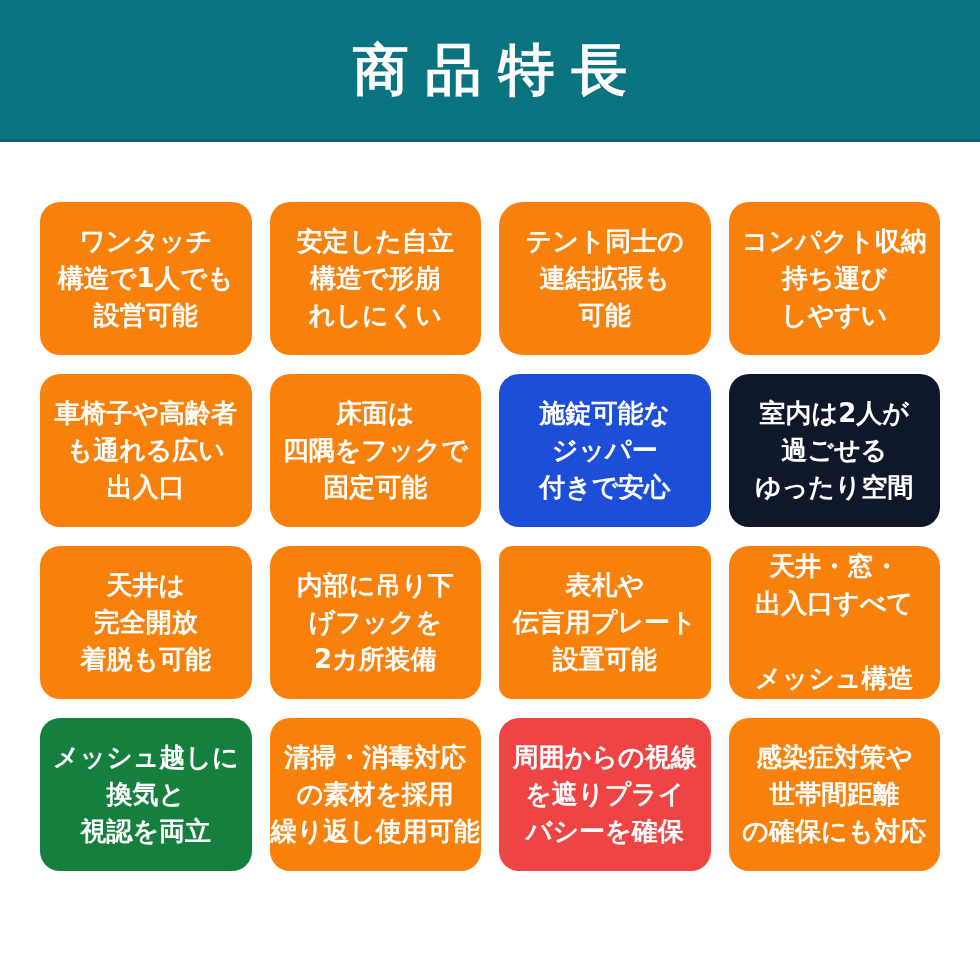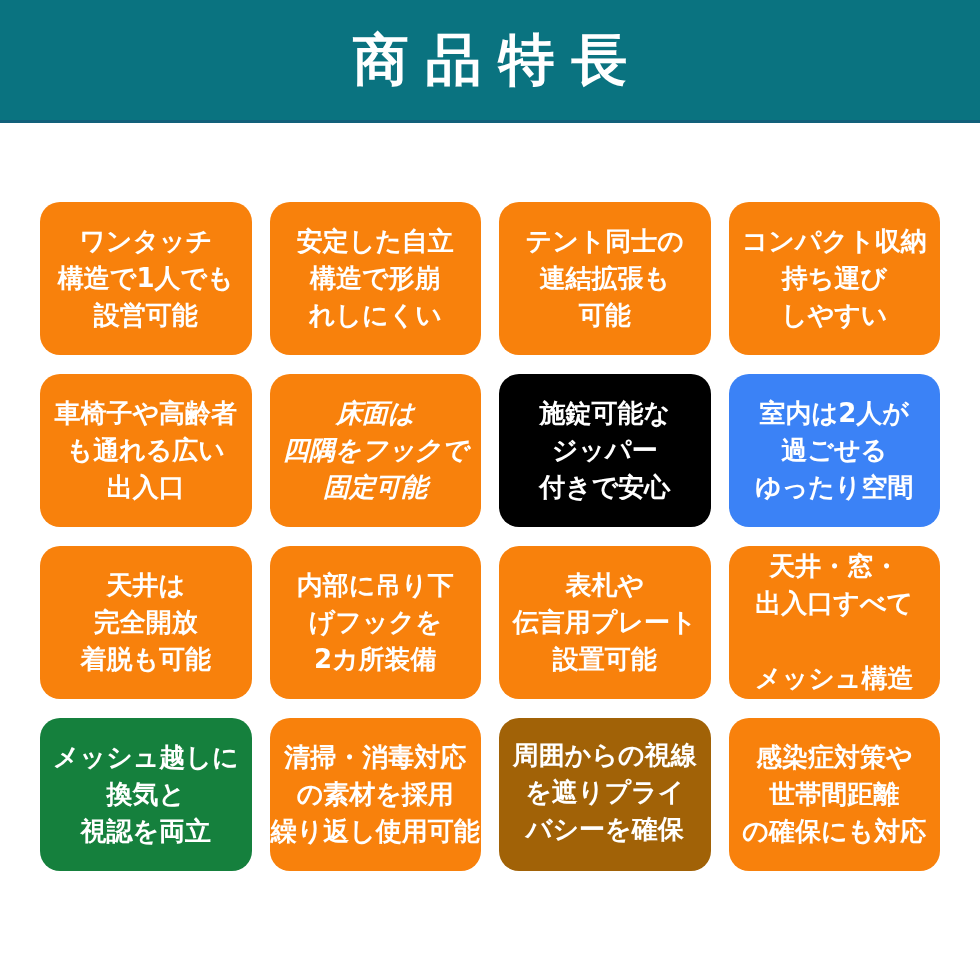--- a/index.html
+++ b/index.html
@@ -14,21 +14,21 @@
   .canvas {
     width: 980px;
     height: 980px;
     background: #ffffff;
     position: relative;
   }
   .header {
     position: absolute;
     top: 0; left: 0;
     width: 980px;
-    height: 123px;
+    height: 142px;
     background: #0A7380;
     border-bottom: 3px solid #11607A;
     display: flex;
     align-items: center;
     justify-content: center;
   }
   .header-title {
     color: #ffffff;
     font-size: 56px;
     font-weight: bold;
@@ -79,81 +79,81 @@
       <div class="feature-tile" style="background: rgb(248, 129, 12);">
         <div class="feature-line" style="color: rgb(255, 255, 255);">ワンタッチ</div>
         <div class="feature-line" style="color: rgb(255, 255, 255);">構造で1人でも</div>
         <div class="feature-line" style="color: rgb(255, 255, 255);">設営可能</div>
       </div>
       <div class="feature-tile" style="background: rgb(248, 129, 12);">
         <div class="feature-line" style="color: rgb(255, 255, 255);">安定した自立</div>
         <div class="feature-line" style="color: rgb(255, 255, 255);">構造で形崩</div>
         <div class="feature-line" style="color: rgb(255, 255, 255);">れしにくい</div>
       </div>
-      <div class="feature-tile" style="background: rgb(248, 129, 12);">
+      <div class="feature-tile" style="background: rgb(248, 129, 12); border-radius: 24px;">
         <div class="feature-line" style="color: rgb(255, 255, 255);">テント同士の</div>
         <div class="feature-line" style="color: rgb(255, 255, 255);">連結拡張も</div>
         <div class="feature-line" style="color: rgb(255, 255, 255);">可能</div>
       </div>
       <div class="feature-tile" style="background: rgb(248, 129, 12);">
         <div class="feature-line" style="color: rgb(255, 255, 255);">コンパクト収納</div>
         <div class="feature-line" style="color: rgb(255, 255, 255);">持ち運び</div>
         <div class="feature-line" style="color: rgb(255, 255, 255);">しやすい</div>
       </div>
       <div class="feature-tile" style="background: rgb(248, 129, 12);">
         <div class="feature-line" style="color: rgb(255, 255, 255);">車椅子や高齢者</div>
         <div class="feature-line" style="color: rgb(255, 255, 255);">も通れる広い</div>
         <div class="feature-line" style="color: rgb(255, 255, 255);">出入口</div>
       </div>
-      <div class="feature-tile" style="background: rgb(248, 129, 12); font-style: italic;">
+      <div class="feature-tile" style="background: rgb(248, 129, 12);">
         <div class="feature-line" style="color: rgb(255, 255, 255);">床面は</div>
         <div class="feature-line" style="color: rgb(255, 255, 255);">四隅をフックで</div>
         <div class="feature-line" style="color: rgb(255, 255, 255);">固定可能</div>
       </div>
-      <div class="feature-tile" style="background: #000000;">
+      <div class="feature-tile" style="background: #1d4ed8;">
         <div class="feature-line" style="color: rgb(255, 255, 255);">施錠可能な</div>
         <div class="feature-line" style="color: rgb(255, 255, 255);">ジッパー</div>
         <div class="feature-line" style="color: rgb(255, 255, 255);">付きで安心</div>
       </div>
-      <div class="feature-tile" style="background: #3b82f6;">
+      <div class="feature-tile" style="background: #0f172a;">
         <div class="feature-line" style="color: rgb(255, 255, 255);">室内は2人が</div>
         <div class="feature-line" style="color: rgb(255, 255, 255);">過ごせる</div>
         <div class="feature-line" style="color: rgb(255, 255, 255);">ゆったり空間</div>
       </div>
       <div class="feature-tile" style="background: rgb(248, 129, 12);">
         <div class="feature-line" style="color: rgb(255, 255, 255);">天井は</div>
         <div class="feature-line" style="color: rgb(255, 255, 255);">完全開放</div>
         <div class="feature-line" style="color: rgb(255, 255, 255);">着脱も可能</div>
       </div>
       <div class="feature-tile" style="background: rgb(248, 129, 12);">
         <div class="feature-line" style="color: rgb(255, 255, 255);">内部に吊り下</div>
         <div class="feature-line" style="color: rgb(255, 255, 255);">げフックを</div>
         <div class="feature-line" style="color: rgb(255, 255, 255);">2カ所装備</div>
       </div>
-      <div class="feature-tile" style="background: rgb(248, 129, 12);">
+      <div class="feature-tile" style="background: rgb(248, 129, 12); border-radius: 13px;">
         <div class="feature-line" style="color: rgb(255, 255, 255);">表札や</div>
         <div class="feature-line" style="color: rgb(255, 255, 255);">伝言用プレート</div>
         <div class="feature-line" style="color: rgb(255, 255, 255);">設置可能</div>
       </div>
       <div class="feature-tile" style="background: rgb(248, 129, 12);">
         <div class="feature-line" style="color: rgb(255, 255, 255);">天井・窓・</div>
         <div class="feature-line" style="color: rgb(255, 255, 255);">出入口すべて</div>
         <div class="feature-line" style="color: rgb(255, 255, 255); margin-top: 38px;">メッシュ構造</div>
       </div>
       <div class="feature-tile" style="background: #15803d;">
         <div class="feature-line" style="color: rgb(255, 255, 255);">メッシュ越しに</div>
         <div class="feature-line" style="color: rgb(255, 255, 255);">換気と</div>
         <div class="feature-line" style="color: rgb(255, 255, 255);">視認を両立</div>
       </div>
       <div class="feature-tile" style="background: rgb(248, 129, 12);">
         <div class="feature-line" style="color: rgb(255, 255, 255);">清掃・消毒対応</div>
         <div class="feature-line" style="color: rgb(255, 255, 255);">の素材を採用</div>
         <div class="feature-line" style="color: rgb(255, 255, 255);">繰り返し使用可能</div>
       </div>
-      <div class="feature-tile" style="background: #a16207; font-family: Liberation Mono, monospace;">
+      <div class="feature-tile" style="background: #ef4444;">
         <div class="feature-line" style="color: rgb(255, 255, 255);">周囲からの視線</div>
         <div class="feature-line" style="color: rgb(255, 255, 255);">を遮りプライ</div>
         <div class="feature-line" style="color: rgb(255, 255, 255);">バシーを確保</div>
       </div>
       <div class="feature-tile" style="background: rgb(248, 129, 12);">
         <div class="feature-line" style="color: rgb(255, 255, 255);">感染症対策や</div>
         <div class="feature-line" style="color: rgb(255, 255, 255);">世帯間距離</div>
         <div class="feature-line" style="color: rgb(255, 255, 255);">の確保にも対応</div>
       </div>
     </div>

